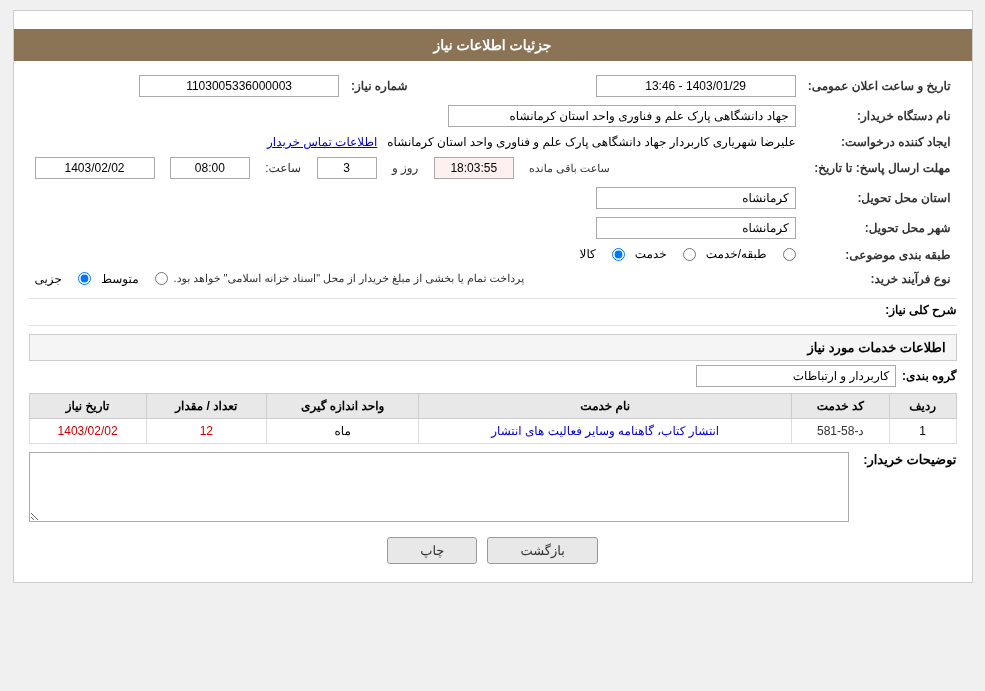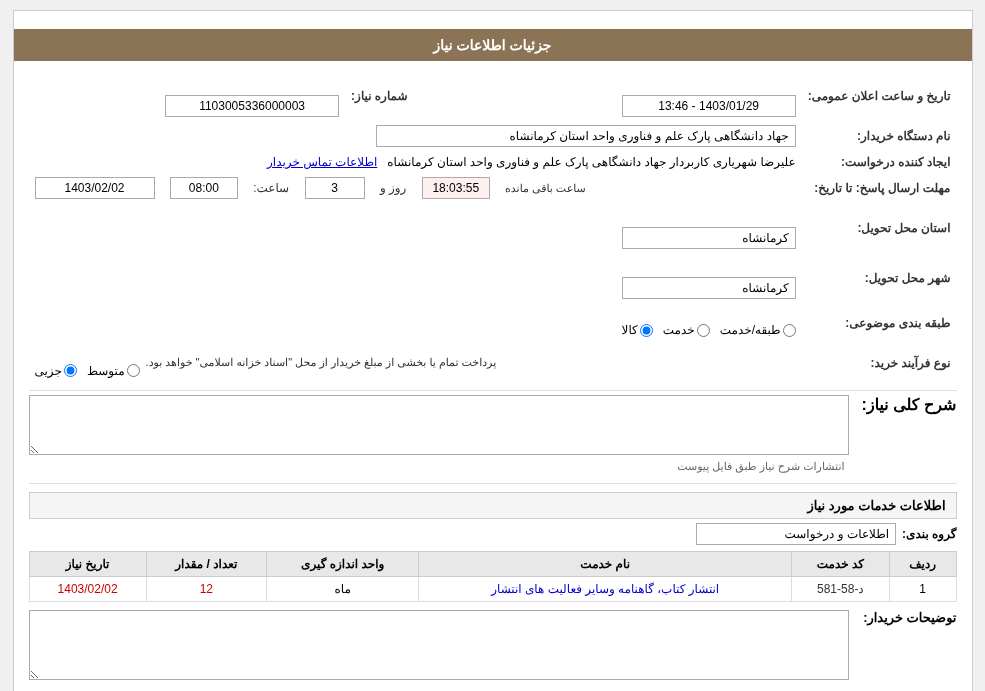--- a/index.html
+++ b/index.html
@@ -50,51 +50,49 @@
     }
     .input-box {
       border: 1px solid #aaa;
       background: #fff;
       padding: 3px 6px;
       font-size: 12px;
       font-family: Tahoma, Arial, sans-serif;
       direction: rtl;
     }
     .input-medium {
-      width: 174px;
-      margin-top: 20px;
+      width: 200px;
     }
     .input-number {
       width: 60px;
       text-align: center;
     }
     .input-date {
       width: 120px;
       text-align: center;
     }
     .input-time {
-      width: 68px;
+      width: 80px;
       text-align: center;
     }
     .contact-link {
       color: #0000cc;
       text-decoration: underline;
       cursor: pointer;
     }
     .radio-group {
       display: inline-flex;
       gap: 10px;
       align-items: center;
       direction: rtl;
     }
     .radio-item {
       display: flex;
       align-items: center;
-      gap: 2px;
-      margin-top: 16px;
+      gap: 16px;
     }
     .radio-item input[type=radio] {
       cursor: pointer;
     }
     .section-header {
       background: #f5f5f5;
       border: 1px solid #ccc;
       padding: 5px 10px;
       text-align: right;
       font-weight: bold;
@@ -232,21 +230,21 @@
         <td style="width:20px;"></td>
         <td class="label-cell" style="text-align:left;">شماره نیاز:</td>
         <td class="value-cell">
           <span class="input-box input-medium" style="display:inline-block;text-align:center;">1103005336000003</span>
         </td>
       </tr>
 
       <tr>
         <td class="label-cell">نام دستگاه خریدار:</td>
         <td class="value-cell" colspan="4">
-          <span class="input-box" style="display:inline-block;width:420px;">جهاد دانشگاهی پارک علم و فناوری واحد استان کرمانشاه</span>
+          <span class="input-box" style="display:inline-block;width:348px;">جهاد دانشگاهی پارک علم و فناوری واحد استان کرمانشاه</span>
         </td>
       </tr>
 
       <tr>
         <td class="label-cell">ایجاد کننده درخواست:</td>
         <td class="value-cell" colspan="4">
           <span>علیرضا شهریاری کاربردار جهاد دانشگاهی پارک علم و فناوری واحد استان کرمانشاه</span>
           &nbsp;
           <span class="contact-link">اطلاعات تماس خریدار</span>
         </td>
@@ -324,34 +322,30 @@
             </div>
           </div>
         </td>
       </tr>
     </tbody>
       </table>
 
     <hr class="divider-line">
 
     <div style="display:flex;align-items:flex-start;gap:8px;margin-bottom:8px;">
-      <div style="font-weight:bold;font-size:16px;white-space:nowrap;min-width:100px;text-align:right;">شرح کلی نیاز:</div>
-      <div style="flex:1;">
-        <textarea class="description-box" placeholder="" style="height: 55px;"></textarea>
-        <div style="text-align:right;color:#666;font-size:11px;padding:2px 4px;">انتشارات شرح نیاز طبق فایل پیوست</div>
-      </div>
+      <div style="font-weight:bold;font-size:12px;white-space:nowrap;min-width:100px;text-align:right;">شرح کلی نیاز:</div>
     </div>
 
     <hr class="divider-line">
 
     <div class="section-header">اطلاعات خدمات مورد نیاز</div>
 
     <div style="display:flex;align-items:center;gap:6px;margin-bottom:6px;">
       <span style="font-weight:bold;">گروه بندی:</span>
-      <span class="service-group-box">اطلاعات و درخواست</span>
+      <span class="service-group-box">کاربردار و ارتباطات</span>
     </div>
 
     <table class="services-table">
       <thead>
         <tr>
           <th>ردیف</th>
           <th>کد خدمت</th>
           <th>نام خدمت</th>
           <th>واحد اندازه گیری</th>
           <th>تعداد / مقدار</th>

